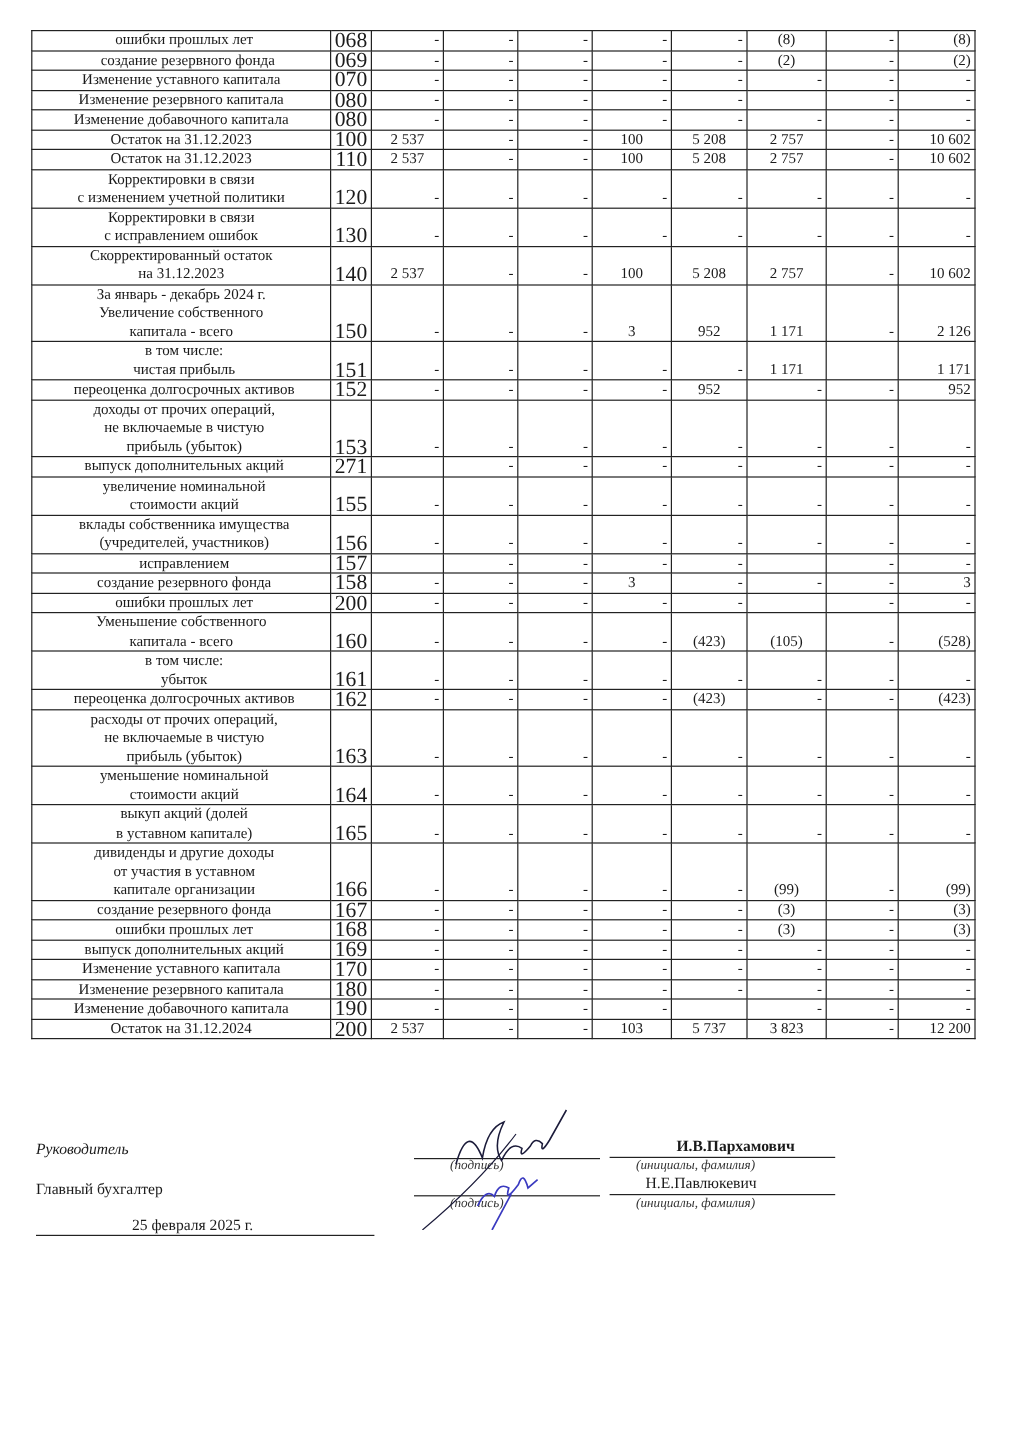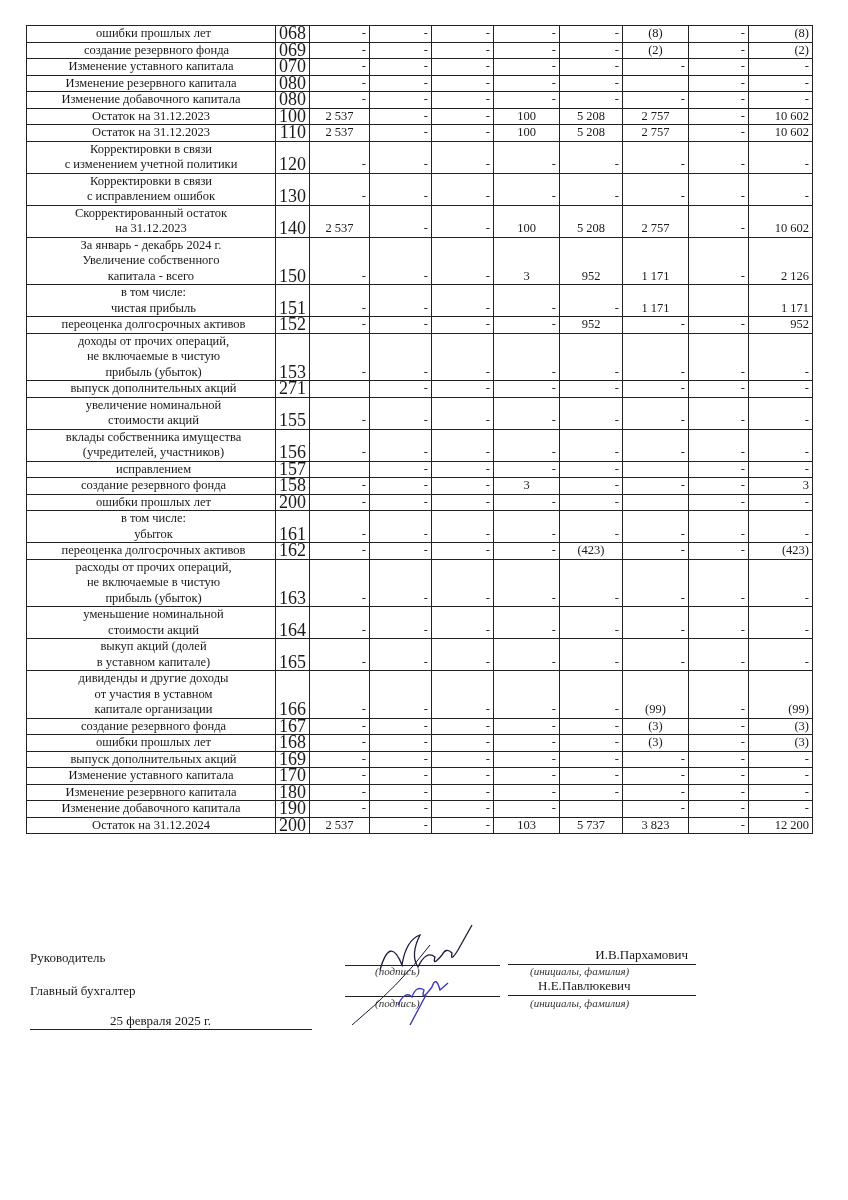--- a/index.html
+++ b/index.html
@@ -328,20 +328,35 @@
         <td class="num">-</td>
         <td class="num">-</td>
         <td class="num">-</td>
         <td class="num">-</td>
         <td class="num">-</td>
         <td class="num"></td>
         <td class="num">-</td>
         <td class="num">-</td>
       </tr>
       <tr>
+        <td class="lbl">
+          <span class="ln">Уменьшение собственного</span>
+          <span class="ln">капитала - всего</span>
+        </td>
+        <td class="code">160</td>
+        <td class="num">-</td>
+        <td class="num">-</td>
+        <td class="num">-</td>
+        <td class="num">-</td>
+        <td class="num ctr">(423)</td>
+        <td class="num ctr">(105)</td>
+        <td class="num">-</td>
+        <td class="num">(528)</td>
+      </tr>
+      <tr>
         <td class="lbl i1">
           <span class="ln">в том числе:</span>
           <span class="ln">убыток</span>
         </td>
         <td class="code">161</td>
         <td class="num">-</td>
         <td class="num">-</td>
         <td class="num">-</td>
         <td class="num">-</td>
         <td class="num">-</td>
@@ -520,24 +535,24 @@
         <td class="num ctr">103</td>
         <td class="num ctr">5 737</td>
         <td class="num ctr">3 823</td>
         <td class="num">-</td>
         <td class="num">12 200</td>
       </tr>
     </tbody>
 </table>
 
 <div class="footer">
-  <span class="f-abs" style="left:0; top:5px;">Руководитель</span>
+  <span class="f-abs" style="left:0; top:5px;font-style:italic;">Руководитель</span>
   <div class="sig-line" style="left:315px; top:20px; width:155px;"></div>
   <span class="hint" style="left:345px; top:20px;">(подпись)</span>
-  <span class="f-abs" style="left:508px; top:2px; width:150px; text-align:right;">И.В.Пархамович</span>
+  <span class="f-abs" style="left:508px; top:2px; width:150px; text-align:center;font-weight:bold;">И.В.Пархамович</span>
   <div class="sig-line" style="left:478px; top:19px; width:188px;"></div>
   <span class="hint" style="left:500px; top:20px;">(инициалы, фамилия)</span>
 
   <span class="f-abs" style="left:0; top:38px;">Главный бухгалтер</span>
   <div class="sig-line" style="left:315px; top:51px; width:155px;"></div>
   <span class="hint" style="left:345px; top:52px;">(подпись)</span>
   <span class="f-abs" style="left:508px; top:33px; width:150px; text-align:left;">Н.Е.Павлюкевич</span>
   <div class="sig-line" style="left:478px; top:50px; width:188px;"></div>
   <span class="hint" style="left:500px; top:52px;">(инициалы, фамилия)</span>
 

